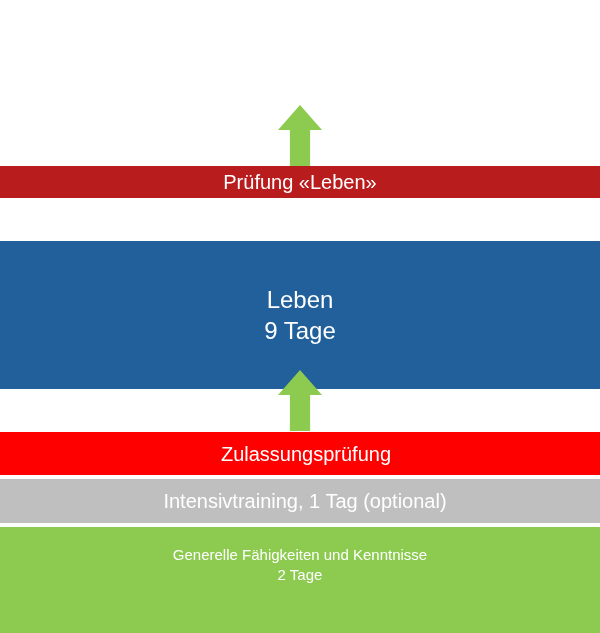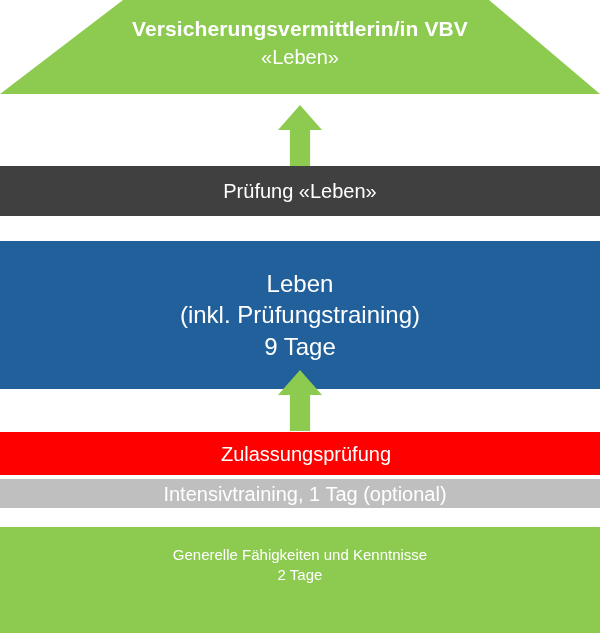--- a/index.html
+++ b/index.html
@@ -85,77 +85,69 @@
     color: #ffffff;
     box-sizing: border-box;
   }
   .bar-line {
     display: block;
     line-height: 1.30;
   }
 
   .bar-exam-leben {
     top: 166px;
-    height: 50px;
-    background: #404040;
+    height: 32px;
+    background: #b91c1c;
     font-size: 20px;
   }
   .bar-leben {
     top: 213px;
     height: 148px;
     background: #21609B;
     font-size: 24px;
     margin-top: 28px;
   }
   .bar-zulassung {
     top: 432px;
     height: 43px;
     background: #FF0000;
     font-size: 20px;
     padding-left: 12px;
   }
   .bar-intensiv {
     top: 479px;
-    height: 29px;
+    height: 44px;
     background: #BFBFBF;
     font-size: 20px;
     padding-left: 10px;
   }
   .bar-generelle {
     top: 527px;
     height: 106px;
     background: #8CCB50;
     font-size: 15px;
     align-items: flex-start;
     padding-top: 18px;
   }
 </style>
 </head>
 <body>
 
 <div class="diagram">
 
-  <div class="roof">
-    <div class="roof-shape"></div>
-    <div class="roof-text">
-      <span class="roof-title">Versicherungsvermittlerin/in VBV</span>
-      <span class="roof-sub">«Leben»</span>
-    </div>
-  </div>
 
   <div class="arrow arrow-1"></div>
 
   <div class="bar bar-exam-leben">
     <span class="bar-line">Prüfung «Leben»</span>
   </div>
 
   <div class="bar bar-leben">
     <div>
       <span class="bar-line">Leben</span>
-      <span class="bar-line">(inkl. Prüfungstraining)</span>
       <span class="bar-line">9 Tage</span>
     </div>
   </div>
 
   <div class="arrow arrow-2"></div>
 
   <div class="bar bar-zulassung">
     <span class="bar-line">Zulassungsprüfung</span>
   </div>
 

